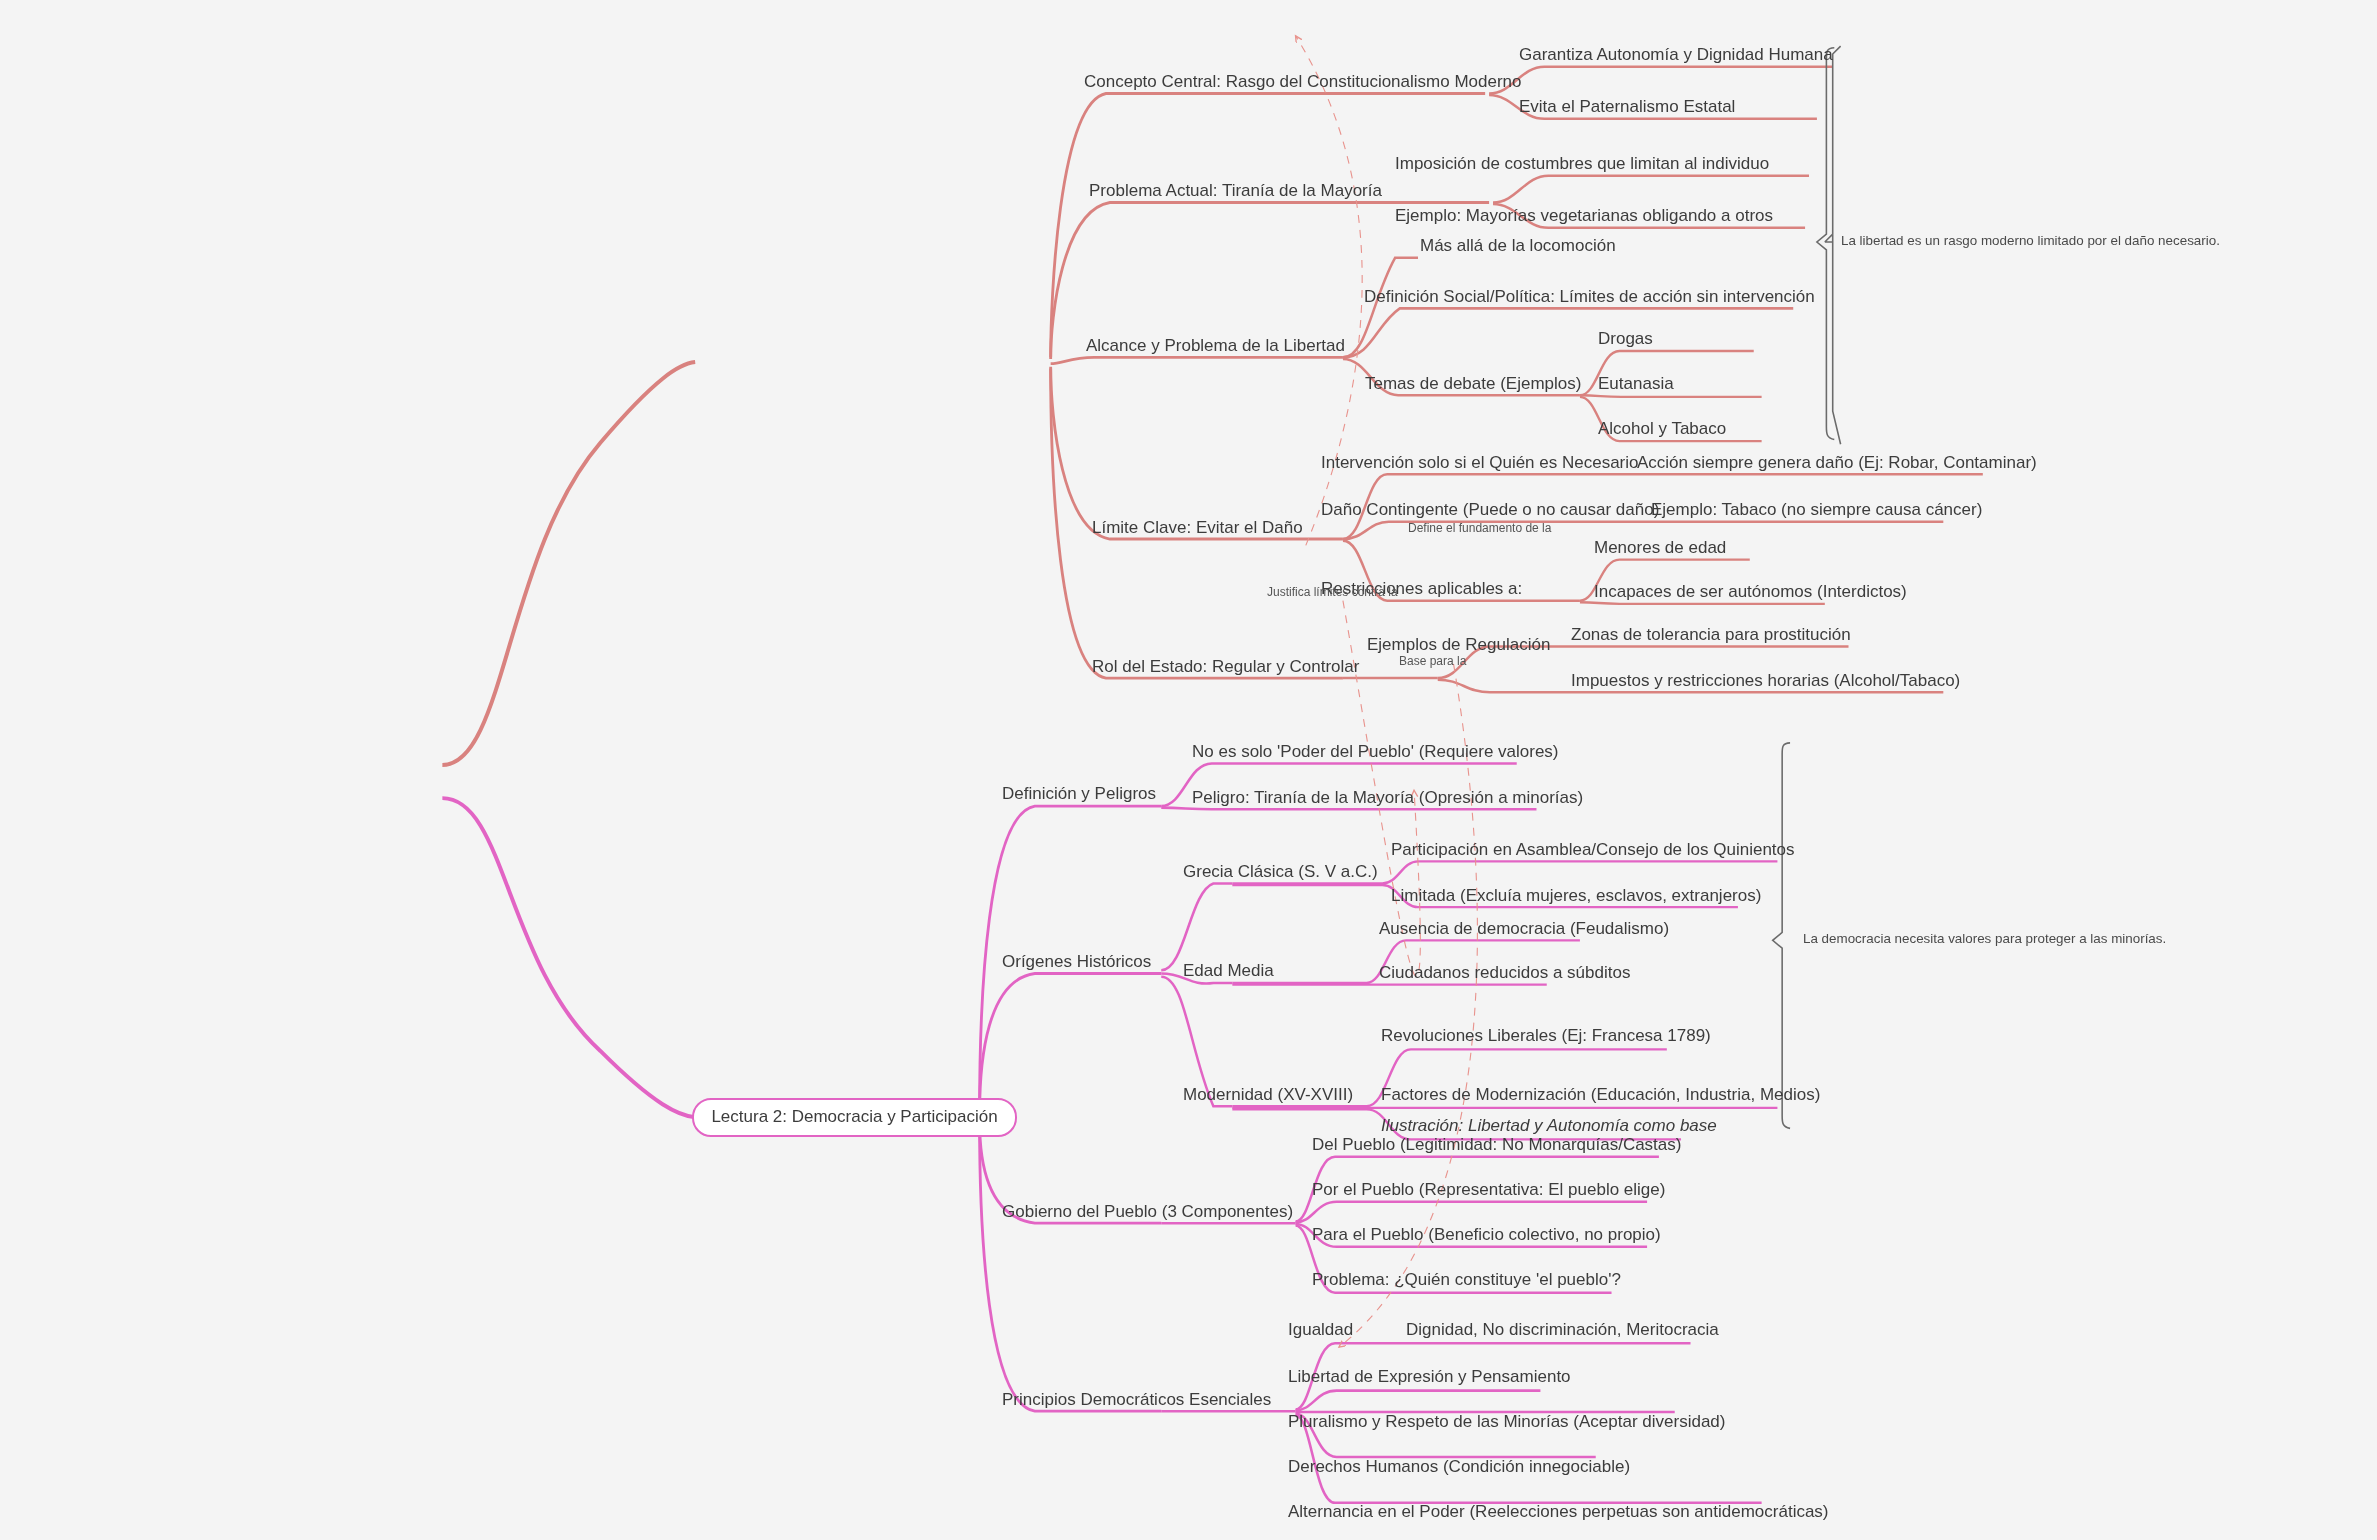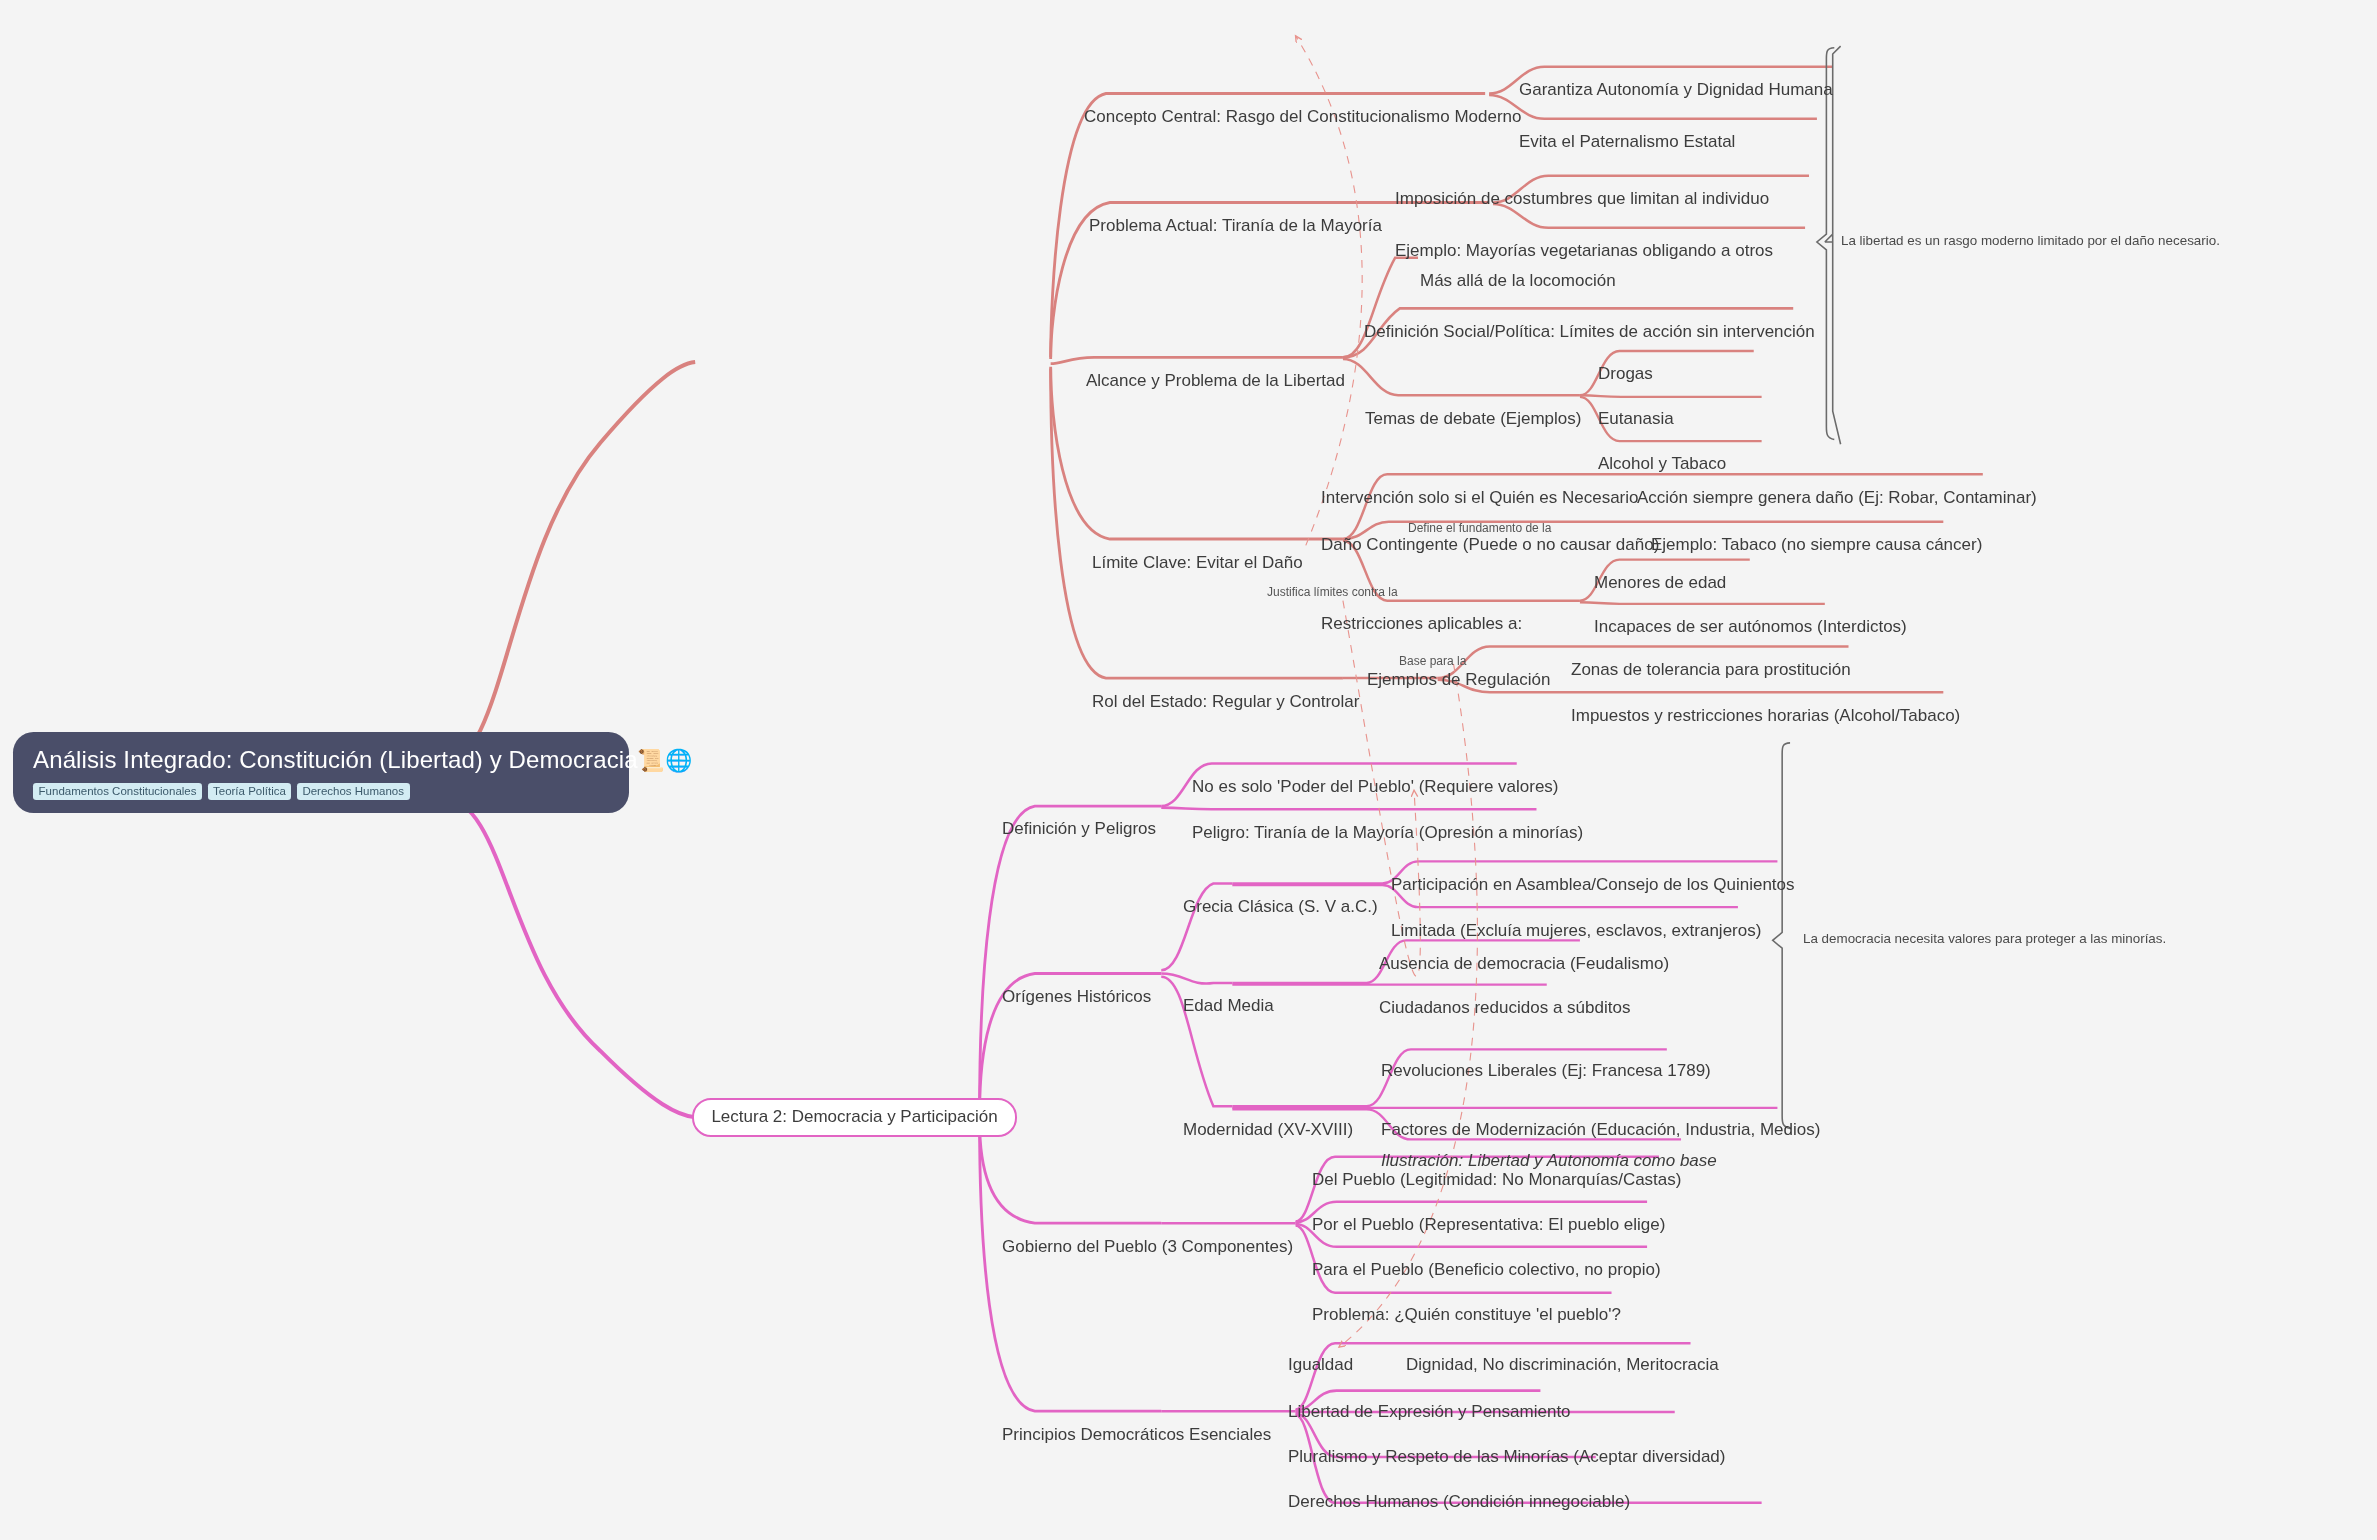--- a/index.html
+++ b/index.html
@@ -11,21 +11,20 @@
     position:relative;
   }
   #stage{position:absolute;left:0;top:0;width:2377px;height:1541px;}
   svg#wires{position:absolute;left:0;top:0;width:2377px;height:1541px;pointer-events:none;}
 
   .node{
     position:absolute;
     white-space:nowrap;
     color:#3a3a3a;
     line-height:1.1;
-    margin-top:35px;
   }
   
   .lab{font-size:17px;color:#3c3c3c;}
 
   
   #root{
     position:absolute;
     background:#4a4e69;
     border-radius:20.5px;
     padding:14.2px 20.5px 12.6px 20.5px;
@@ -196,30 +195,20 @@
       <path d="M1840,840 C1900,1200 1880,1560 1695,1705" marker-end="url(#ah)"></path>
     </g>
 
     <g fill="none" stroke="#6b6b6b" stroke-width="2">
       <path d="M2330,58 L2320,68 L2320,296 L2310,306 M2320,306 L2310,306 M2320,296 L2320,520 L2330,562"></path>
     </g>
     <path d="M2322,60 C2312,60 2312,66 2312,74 L2312,296 L2300,306 L2312,316 L2312,540 C2312,548 2312,554 2322,556" fill="none" stroke="#6b6b6b" stroke-width="2"></path>
     <path d="M2266,940 C2256,940 2256,946 2256,954 L2256,1180 L2244,1190 L2256,1200 L2256,1412 C2256,1420 2256,1426 2266,1428" fill="none" stroke="#6b6b6b" stroke-width="2"></path>
   </svg>
 
-  <div id="root" style="left:12.6px; top:732px; width:616px;">
-    <div class="rtitle">
-      <span>Análisis Integrado: Constitución (Libertad) y Democracia</span><span class="emoji">📜🌐</span>
-    </div>
-    <div class="tags">
-      <span class="tag">Fundamentos Constitucionales</span>
-      <span class="tag">Teoría Política</span>
-      <span class="tag">Derechos Humanos</span>
-    </div>
-  </div>
 
 
   <div class="pill magenta" style="left:692px; top:1098px;">Lectura 2: Democracia y Participación</div>
 
   <div class="node lab" style="left:1084px; top:73px;">Concepto Central: Rasgo del Constitucionalismo Moderno</div>
   <div class="node lab" style="left:1519px; top:46px;">Garantiza Autonomía y Dignidad Humana</div>
   <div class="node lab" style="left:1519px; top:98px;">Evita el Paternalismo Estatal</div>
 
   <div class="node lab" style="left:1089px; top:182px;">Problema Actual: Tiranía de la Mayoría</div>
   <div class="node lab" style="left:1395px; top:155px;">Imposición de costumbres que limitan al individuo</div>

